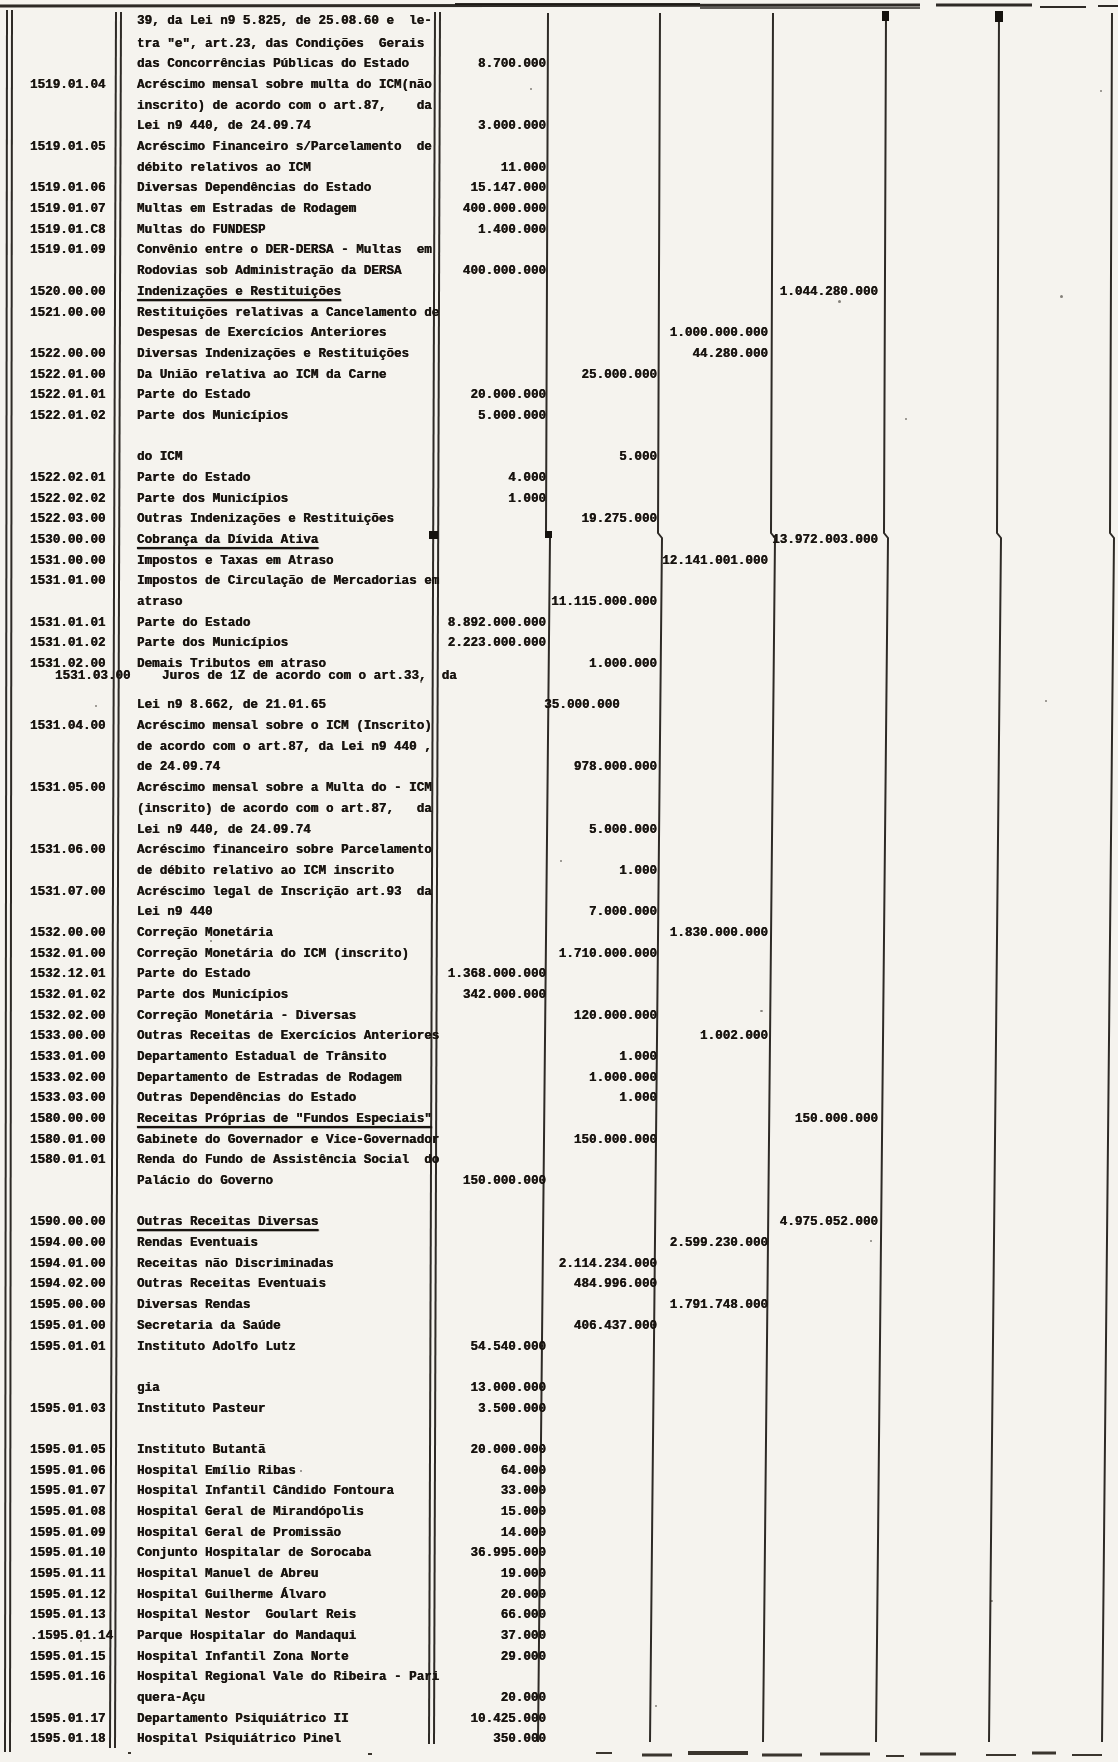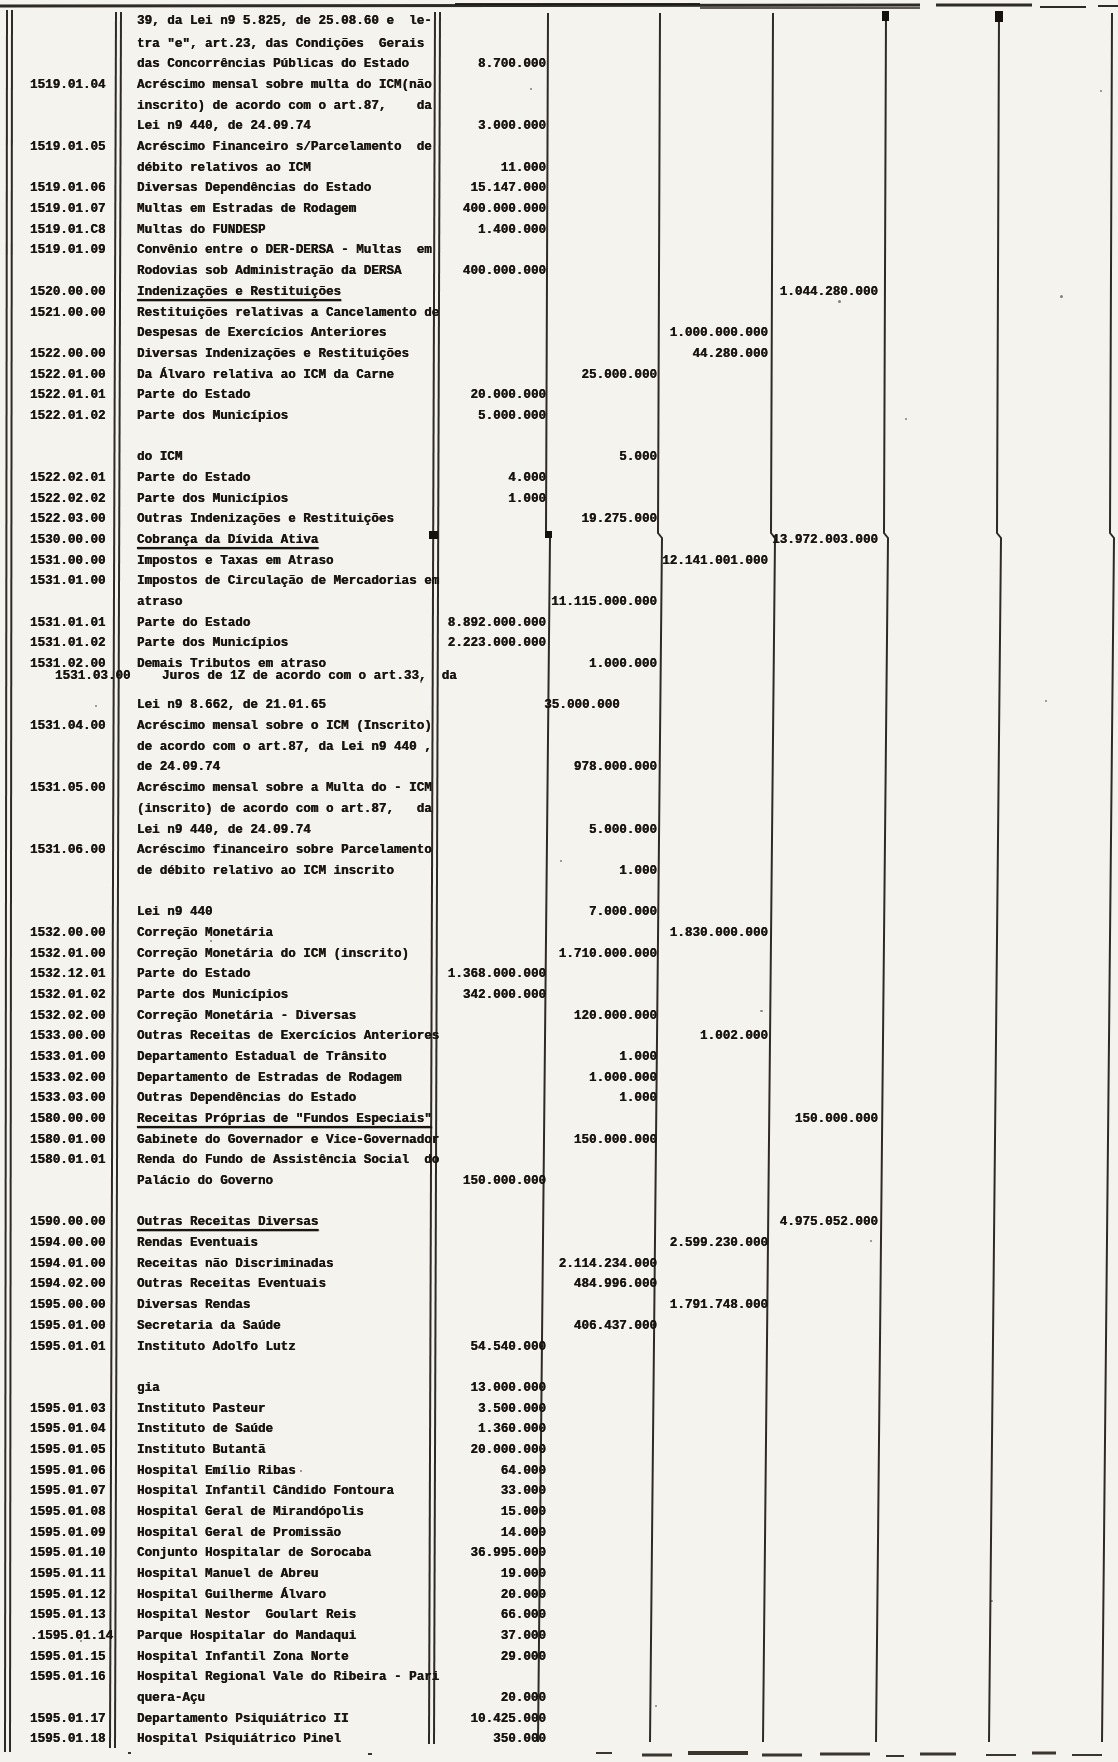--- a/index.html
+++ b/index.html
@@ -147,21 +147,21 @@
         <span class="desc">Despesas de Exercícios Anteriores</span>
         <span class="val" style="left: 618px;">1.000.000.000</span>
       </div>
       <div class="row" style="top: 343.88px;">
         <span class="code">1522.00.00</span>
         <span class="desc">Diversas Indenizações e Restituições</span>
         <span class="val" style="left: 618px;">44.280.000</span>
       </div>
       <div class="row" style="top: 364.56px;">
         <span class="code">1522.01.00</span>
-        <span class="desc">Da Álvaro relativa ao ICM da Carne</span>
+        <span class="desc">Da União relativa ao ICM da Carne</span>
         <span class="val" style="left: 507px;">25.000.000</span>
       </div>
       <div class="row" style="top: 385.24px;">
         <span class="code">1522.01.01</span>
         <span class="desc">Parte do Estado</span>
         <span class="val" style="left: 396px;">20.000.000</span>
       </div>
       <div class="row" style="top: 405.92px;">
         <span class="code">1522.01.02</span>
         <span class="desc">Parte dos Municípios</span>
@@ -249,20 +249,24 @@
         <span class="desc">Lei n9 440, de 24.09.74</span>
         <span class="val" style="left: 507px;">5.000.000</span>
       </div>
       <div class="row" style="top: 840.2px;">
         <span class="code">1531.06.00</span>
         <span class="desc">Acréscimo financeiro sobre Parcelamento</span>
       </div>
       <div class="row" style="top: 860.88px;">
         <span class="desc">de débito relativo ao ICM inscrito</span>
         <span class="val" style="left: 507px;">1.000</span>
+      </div>
+      <div class="row" style="top: 881.56px;">
+        <span class="code">1531.07.00</span>
+        <span class="desc">Acréscimo legal de Inscrição art.93  da</span>
       </div>
       <div class="row" style="top: 902.24px;">
         <span class="desc">Lei n9 440</span>
         <span class="val" style="left: 507px;">7.000.000</span>
       </div>
       <div class="row" style="top: 922.92px;">
         <span class="code">1532.00.00</span>
         <span class="desc">Correção Monetária</span>
         <span class="val" style="left: 618px;">1.830.000.000</span>
       </div>
@@ -361,25 +365,20 @@
         <span class="val" style="left: 396px;">54.540.000</span>
       </div>
       <div class="row" style="top: 1377.88px;">
         <span class="desc">gia</span>
         <span class="val" style="left: 396px;">13.000.000</span>
       </div>
       <div class="row" style="top: 1398.56px;">
         <span class="code">1595.01.03</span>
         <span class="desc">Instituto Pasteur</span>
         <span class="val" style="left: 396px;">3.500.000</span>
-      </div>
-      <div class="row" style="top: 1419.24px;">
-        <span class="code">1595.01.04</span>
-        <span class="desc">Instituto de Saúde</span>
-        <span class="val" style="left: 396px;">1.360.000</span>
       </div>
       <div class="row" style="top: 1439.92px;">
         <span class="code">1595.01.05</span>
         <span class="desc">Instituto Butantã</span>
         <span class="val" style="left: 396px;">20.000.000</span>
       </div>
       <div class="row" style="top: 1460.6px;">
         <span class="code">1595.01.06</span>
         <span class="desc">Hospital Emílio Ribas</span>
         <span class="val" style="left: 396px;">64.000</span>

